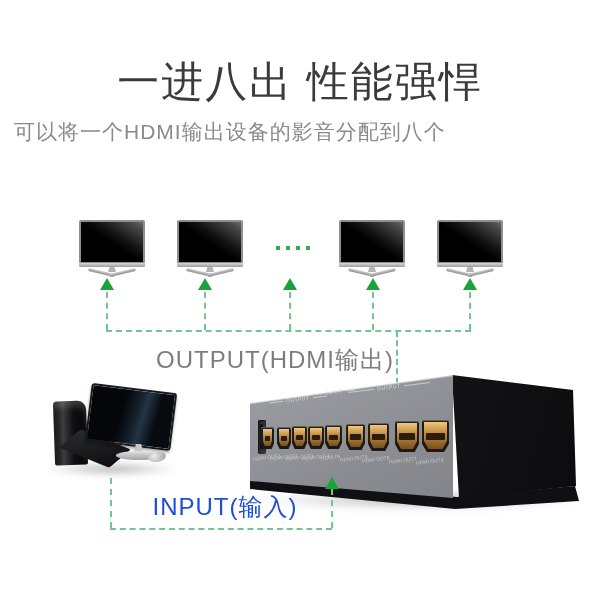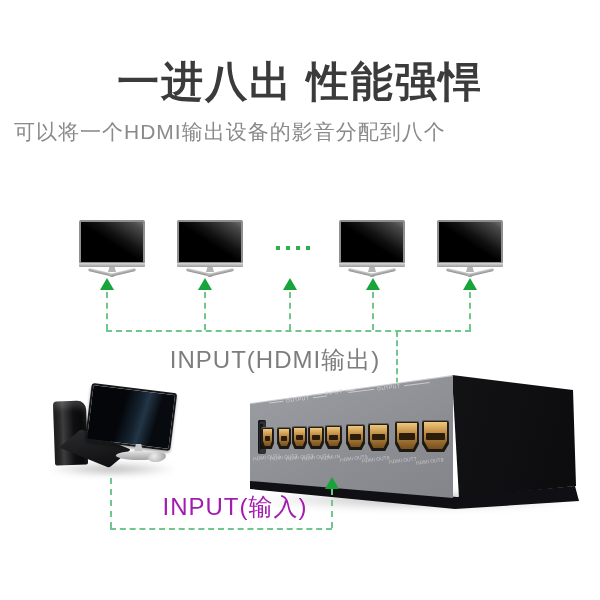--- a/index.html
+++ b/index.html
@@ -1,21 +1,21 @@
 <!DOCTYPE html>
 <html><head>
 <meta charset="utf-8">
 <style>
   html,body{margin:0;padding:0;background:#ffffff;}
   #canvas{position:relative;width:600px;height:600px;background:#ffffff;overflow:hidden;
           font-family:"Liberation Sans",sans-serif;}
 
   
   .title{position:absolute;left:0;top:54px;width:600px;text-align:center;
-         font-size:42px;font-weight:700;color:#3b3b3b;letter-spacing:2px;}
+         font-size:42px;font-weight:400;color:#3b3b3b;letter-spacing:2px;}
   .subtitle{position:absolute;left:0;top:120px;width:600px;
             font-size:21px;line-height:24px;color:#8a8a8a;letter-spacing:1px;padding-left:14px;}
 
   
   .monitor{position:absolute;width:66px;height:58px;}
   .mscreen{position:absolute;left:0;top:0;width:62px;height:40px;border:2px solid #8f8f8f;
            border-radius:2px;
            background:linear-gradient(to top right,#000 48%,#121212 62%,#4a4a4a 90%,#6b6b6b 100%);}
   .mbar{position:absolute;left:0;top:43px;width:66px;height:4px;border-radius:1px;
         background:linear-gradient(#d9d9d9,#9c9c9c);}
@@ -31,22 +31,22 @@
 
   
   .vdash{position:absolute;width:0;border-left:2px dashed #70c68c;}
   .hdash{position:absolute;height:0;border-top:2px dashed #70c68c;}
   .uparrow{position:absolute;width:0;height:0;
            border-left:7px solid transparent;border-right:7px solid transparent;
            border-bottom:12px solid #17a43a;}
 
   .outlabel{position:absolute;left:120px;top:344px;width:310px;text-align:center;
             font-size:24px;color:#7d7d7d;letter-spacing:1px;}
-  .inlabel{position:absolute;left:150px;top:491px;width:170px;text-align:center;
-           font-size:24px;color:#a21caf;letter-spacing:1px;}
+  .inlabel{position:absolute;left:140px;top:491px;width:170px;text-align:center;
+           font-size:24px;color:#1d4ed8;letter-spacing:1px;}
 
   
   #device{position:absolute;left:245px;top:370px;width:345px;height:160px;}
   .dev-shadow{position:absolute;left:8px;top:122px;width:330px;height:16px;border-radius:50%;
               background:radial-gradient(closest-side,rgba(0,0,0,.35),rgba(0,0,0,0));
               filter:blur(4px);}
   .dev-bottom{position:absolute;left:0;top:0;width:345px;height:160px;background:#101014;
               clip-path:polygon(5px 110px,212px 127px,330px 116px,334px 131px,210px 139px,5px 119px);}
   .dev-panel{position:absolute;left:0;top:0;width:345px;height:160px;
              background:linear-gradient(to bottom right,#9da0a5 0%,#8b8d92 45%,#797b80 100%);
@@ -148,21 +148,21 @@
   <div class="uparrow" style="left:366px;top:278px;"></div>
   <div class="uparrow" style="left:463px;top:278px;"></div>
   <div class="vdash" style="left:106px;top:292px;height:38px;"></div>
   <div class="vdash" style="left:204px;top:292px;height:38px;"></div>
   <div class="vdash" style="left:289px;top:292px;height:38px;"></div>
   <div class="vdash" style="left:372px;top:292px;height:38px;"></div>
   <div class="vdash" style="left:469px;top:292px;height:38px;"></div>
   <div class="hdash" style="left:106px;top:330px;width:365px;"></div>
   <div class="vdash" style="left:396px;top:331px;height:62px;"></div>
 
-  <div class="outlabel">INPUT(HDMI输出)</div>
+  <div class="outlabel">OUTPUT(HDMI输出)</div>
 
   <div id="device">
     <div class="dev-shadow"></div>
     <div class="dev-bottom"></div>
     <div class="dev-cap"></div>
     <div class="dev-panel"></div>
     <div class="dev-topline"></div>
     <div class="pwr-port"></div>
 
     <div class="grp" style="left:24px;top:26px;">

